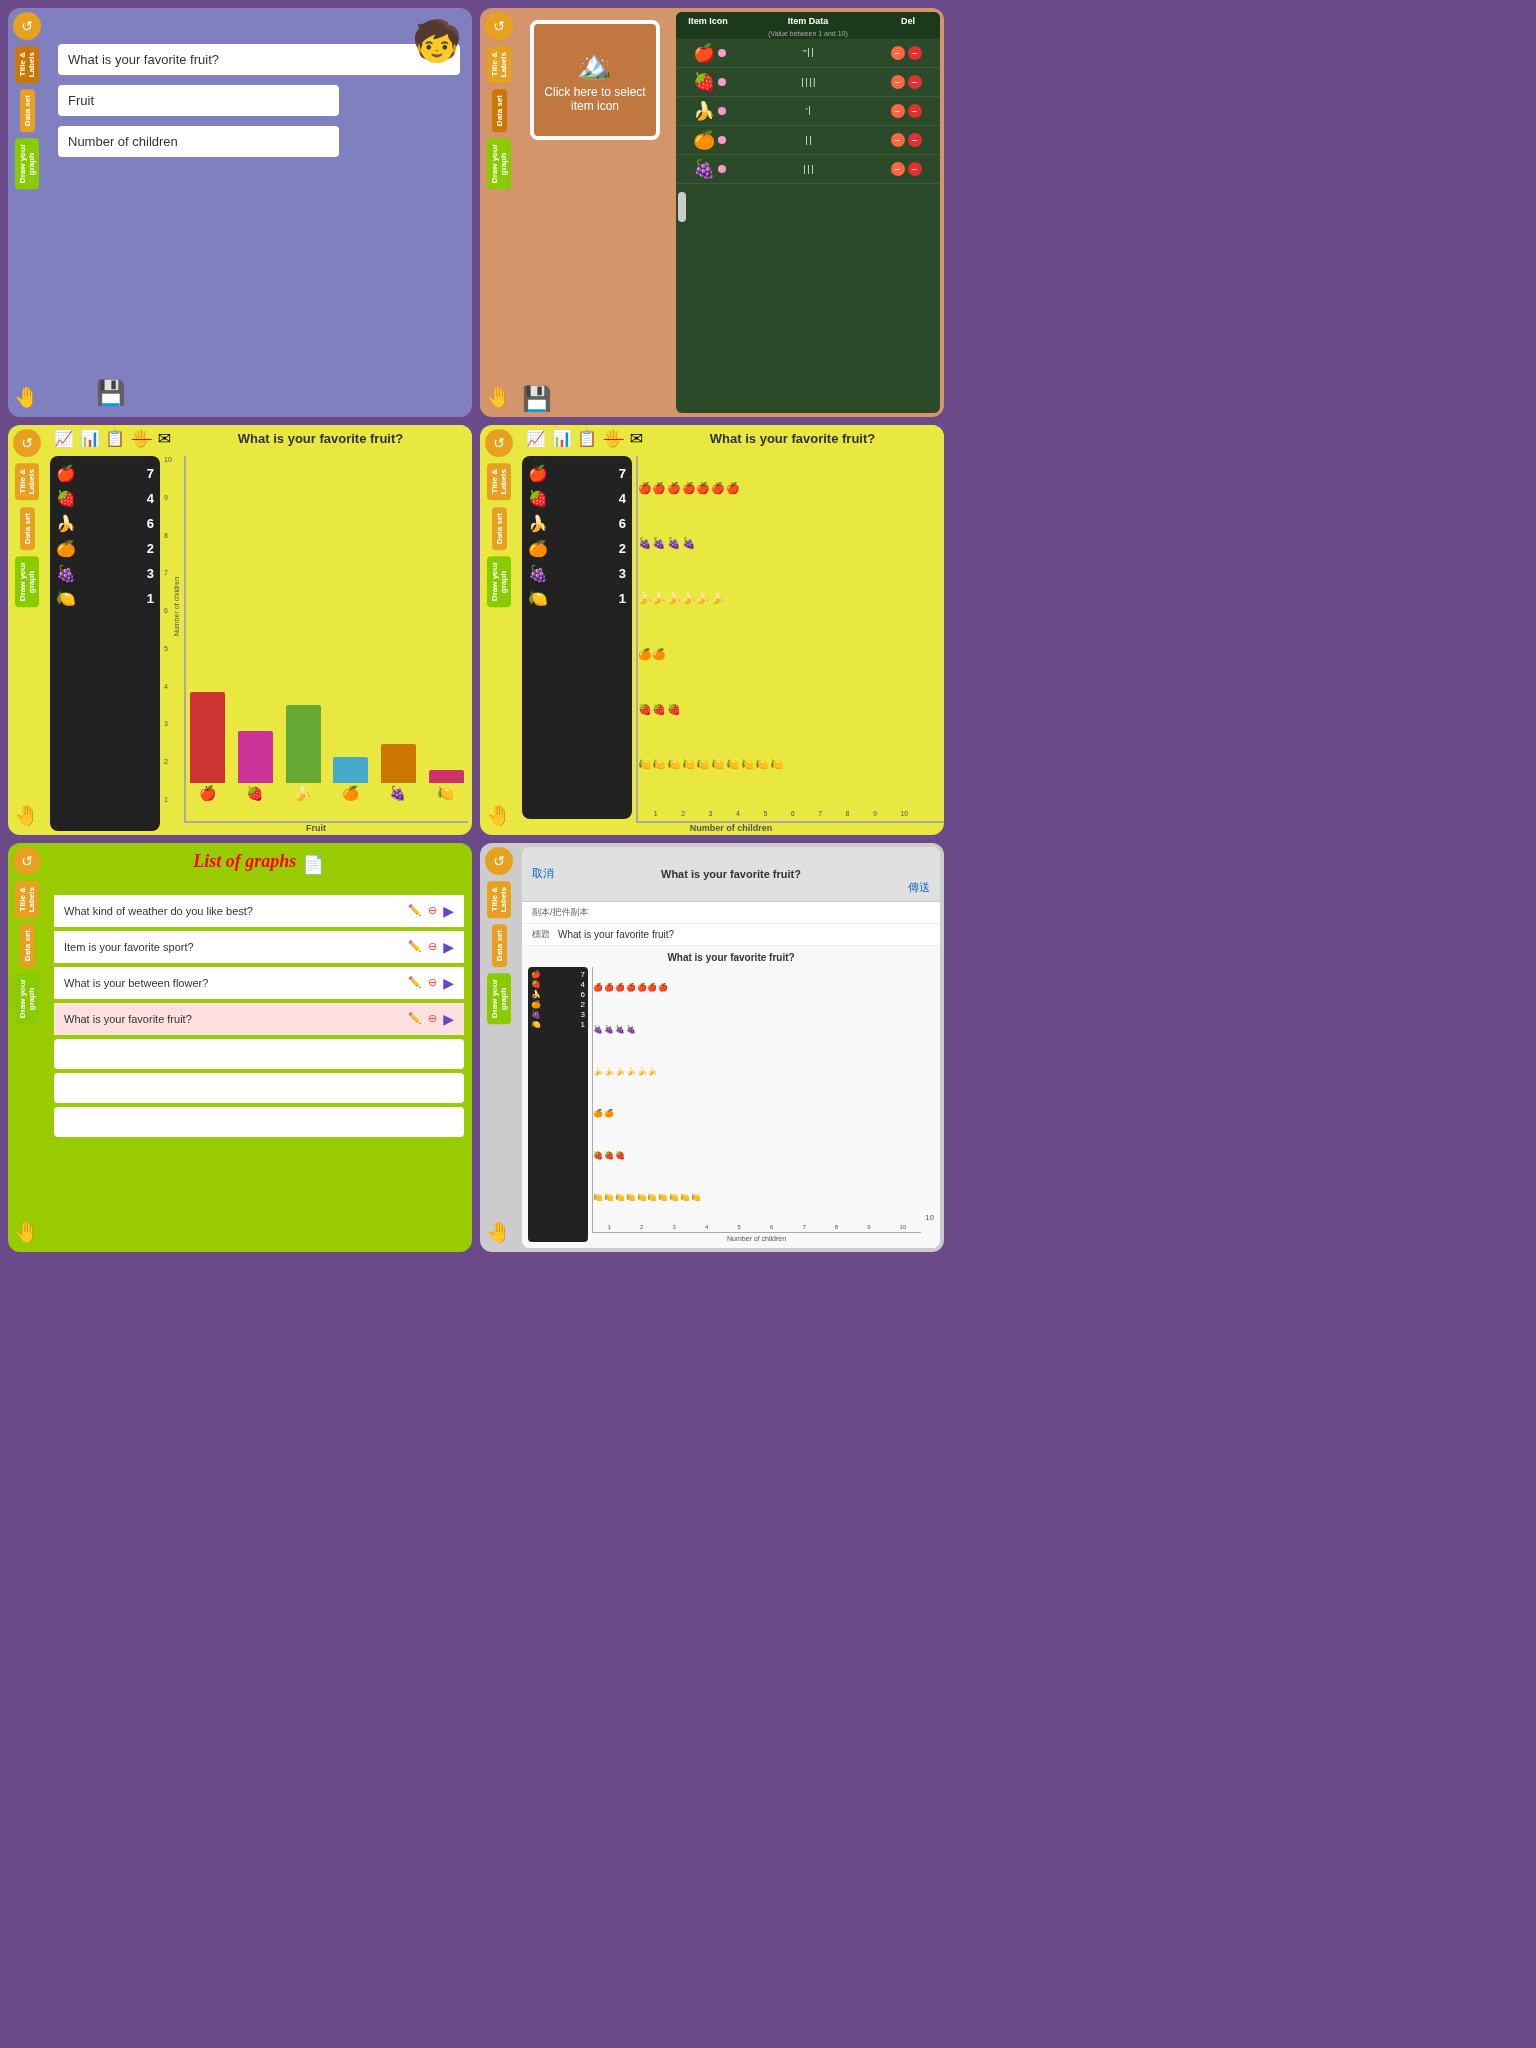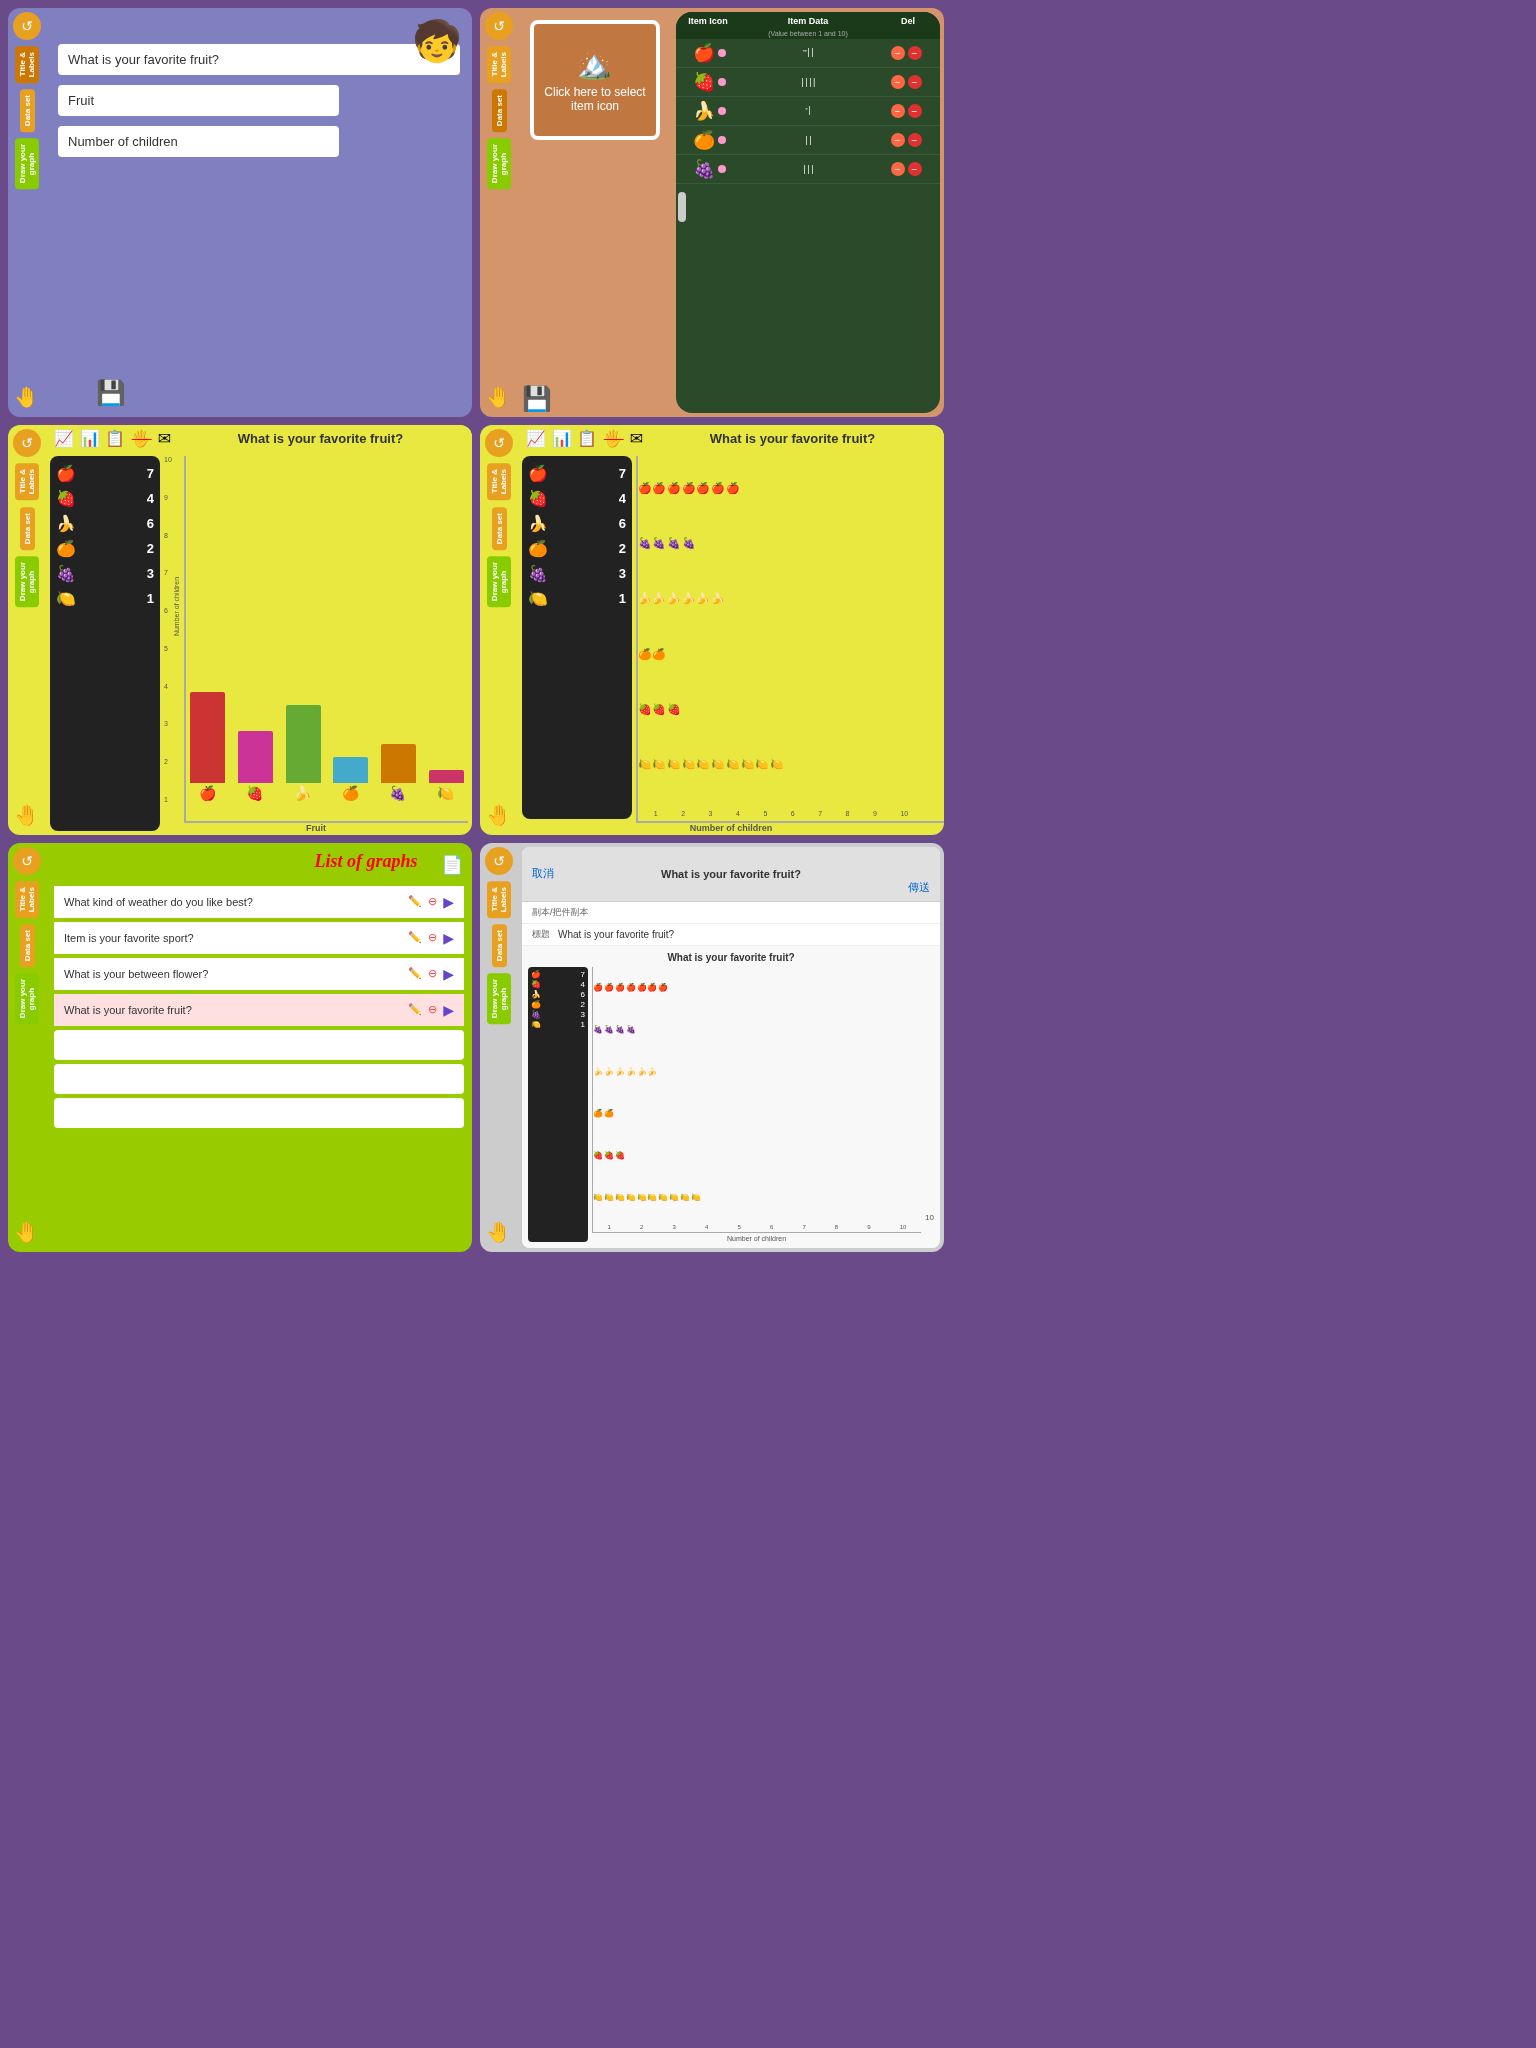--- a/index.html
+++ b/index.html
@@ -142,21 +142,21 @@
     }
 
     .image-placeholder .mountain-icon {
       font-size: 28px;
       margin-bottom: 4px;
     }
 
     .data-table {
       flex: 1;
       background: #2a4a2a;
-      border-radius: 16px;
+      border-radius: 6px;
       margin: 4px;
       overflow: hidden;
     }
 
     .data-table-header {
       display: grid;
       grid-template-columns: 60px 1fr 60px;
       background: #1a3a1a;
       color: white;
       font-size: 9px;
@@ -915,21 +915,21 @@
 
   <div class="panel panel-5">
     <div class="sidebar">
       <div class="sidebar-back">↺</div>
       <div class="sidebar-tab">Title &amp;<br>Labels</div>
       <div class="sidebar-tab">Data set</div>
       <div class="sidebar-tab green active">Draw your<br>graph</div>
       <div class="sidebar-hand">🤚</div>
     </div>
     <div class="panel-5-content">
-      <div style="display:flex; align-items:center; justify-content:flex-end; gap:24px; margin-bottom:6px;">
+      <div style="display:flex; align-items:center; justify-content:center; gap:6px; margin-bottom:15px;">
         <div class="list-title">List of graphs</div>
         <span style="font-size:18px;">📄</span>
       </div>
       <div class="list-item">
         <span class="list-item-text">What kind of weather do you like best?</span>
         <span class="list-pencil">✏️</span>
         <span class="list-minus">⊖</span>
         <span class="list-arrow">▶</span>
       </div>
       <div class="list-item">

